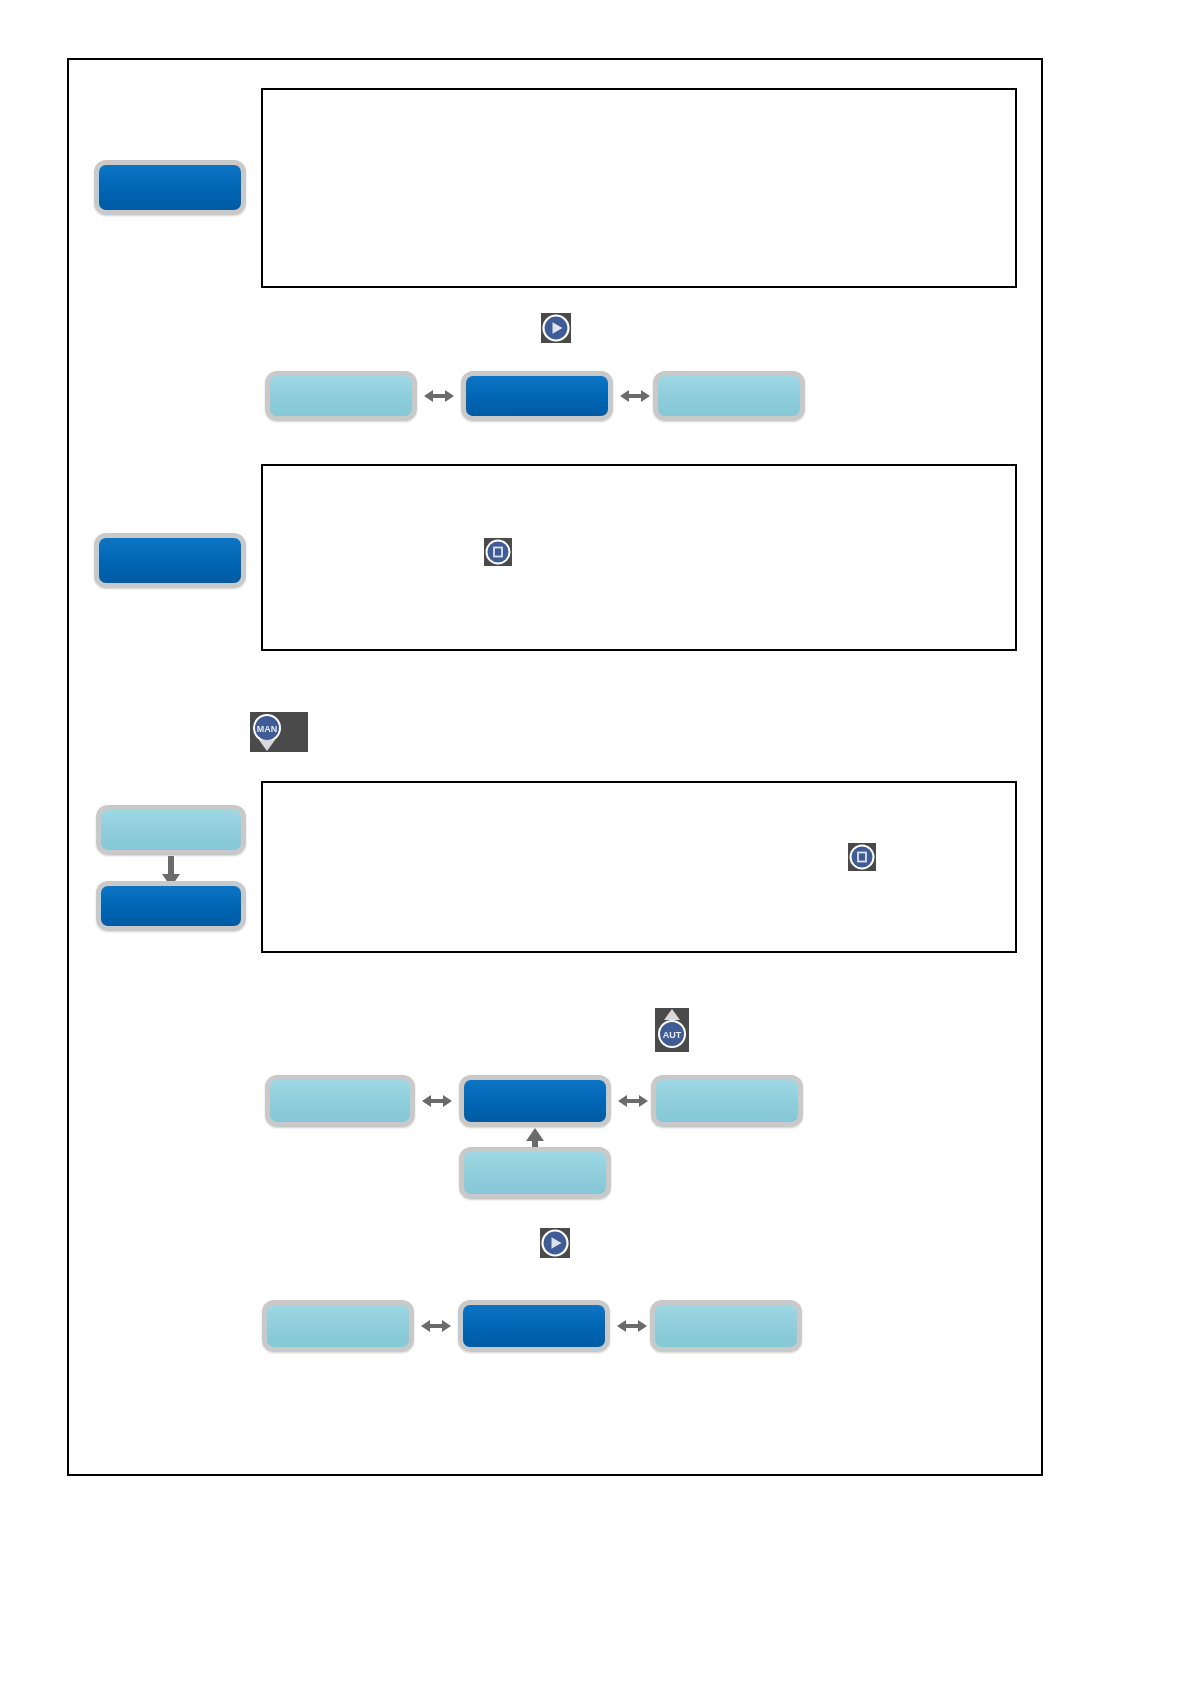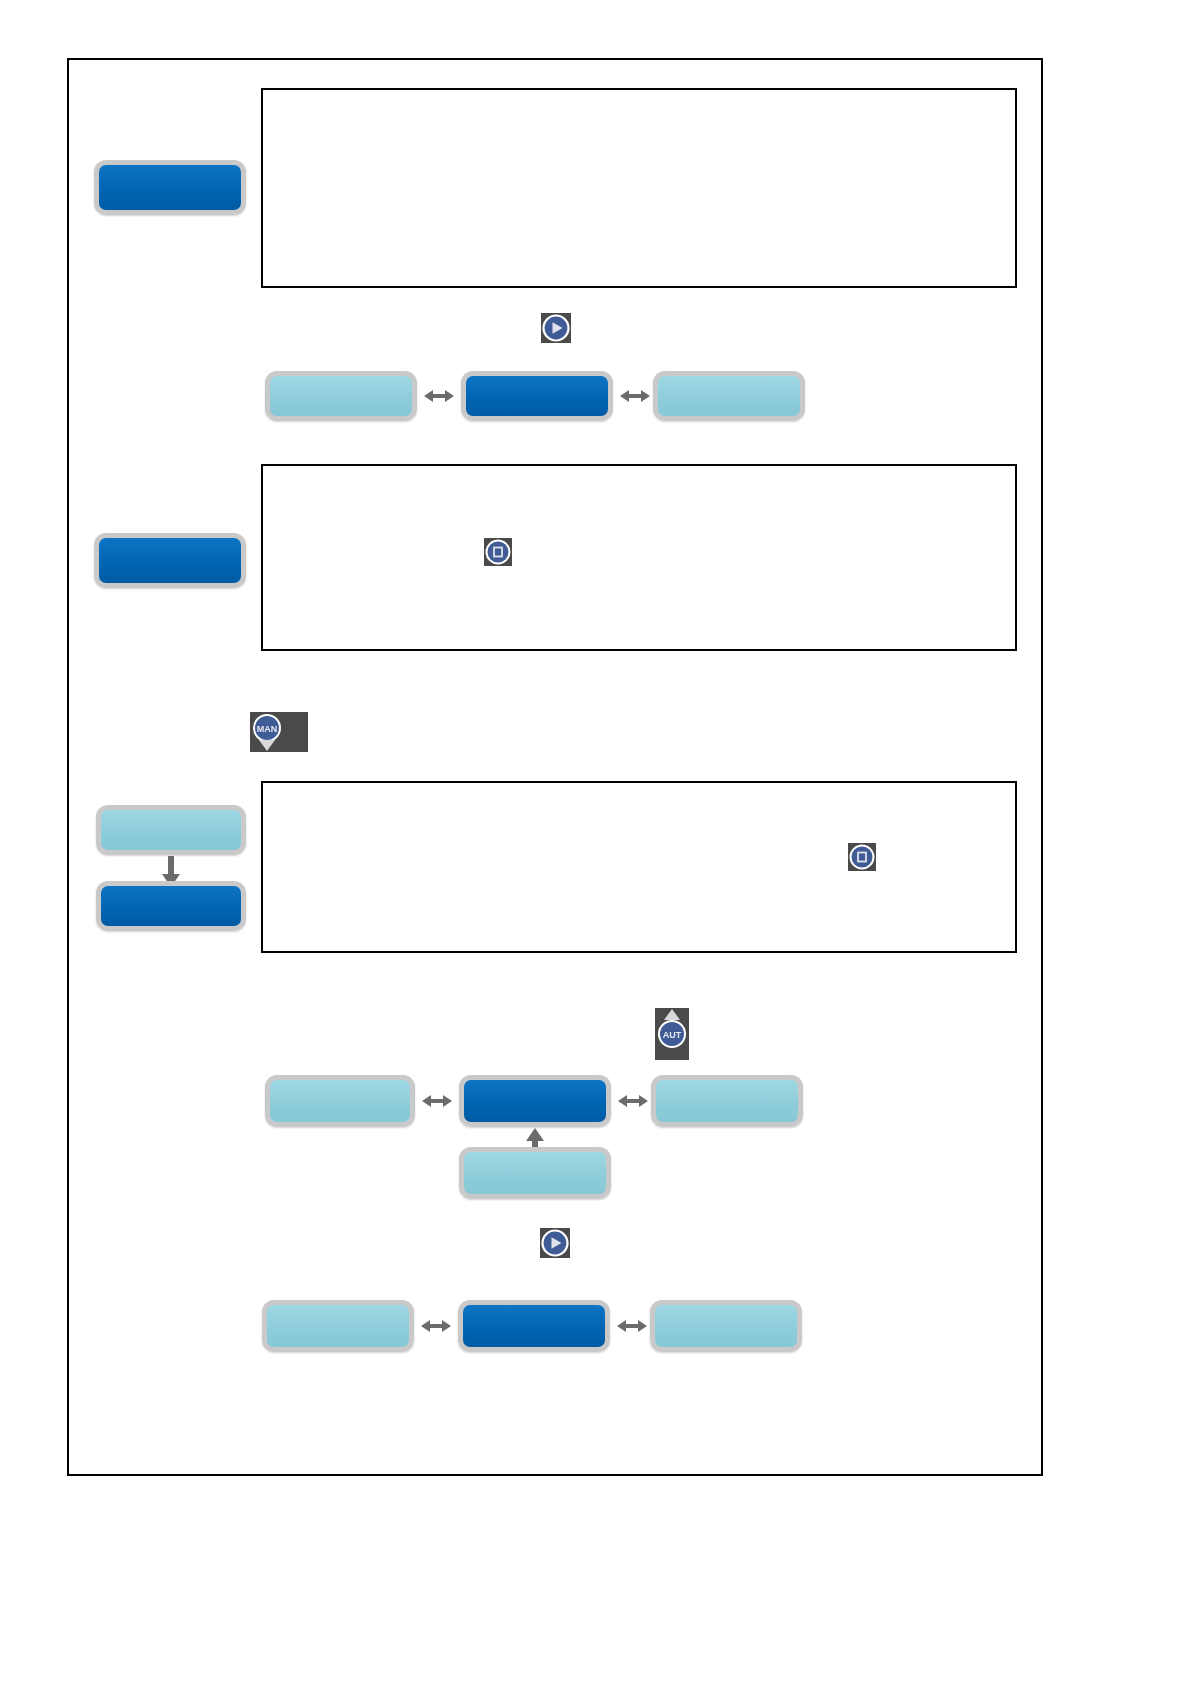--- a/index.html
+++ b/index.html
@@ -177,21 +177,21 @@
   </div>
 
   <div class="ctrl-icon" style="left:848px; top:843px; width:28px; height:28px;">
     <svg width="28" height="28" viewBox="0 0 28 28" aria-hidden="true">
       <rect x="0" y="0" width="28" height="28" fill="#4a4a4a"></rect>
       <circle cx="14" cy="14" r="11.5" fill="#3f5c96" stroke="#ffffff" stroke-width="2"></circle>
       <rect x="10" y="9.5" width="8" height="9" fill="none" stroke="#dfe2ea" stroke-width="1.8"></rect>
     </svg>
   </div>
 
-  <div class="ctrl-icon" style="left:655px; top:1008px; width:34px; height:52px;">
+  <div class="ctrl-icon" style="left:655px; top:1008px; width:34px; height:44px;">
     <svg width="34" height="40" viewBox="0 0 34 40" aria-hidden="true">
       <rect x="0" y="0" width="34" height="40" fill="#4a4a4a"></rect>
       <polygon points="17,1 25,12 9,12" fill="#d8d8dd"></polygon>
       <circle cx="17" cy="26" r="13" fill="#3f5c96" stroke="#ffffff" stroke-width="2"></circle>
       <text x="17" y="30" text-anchor="middle" font-family="Liberation Sans, sans-serif" font-size="9" font-weight="bold" fill="#e9e9ef">AUT</text>
     </svg>
   </div>
 
   <div class="state-box light" style="left:265px; top:1075px; width:150px; height:52px;"></div>
 

